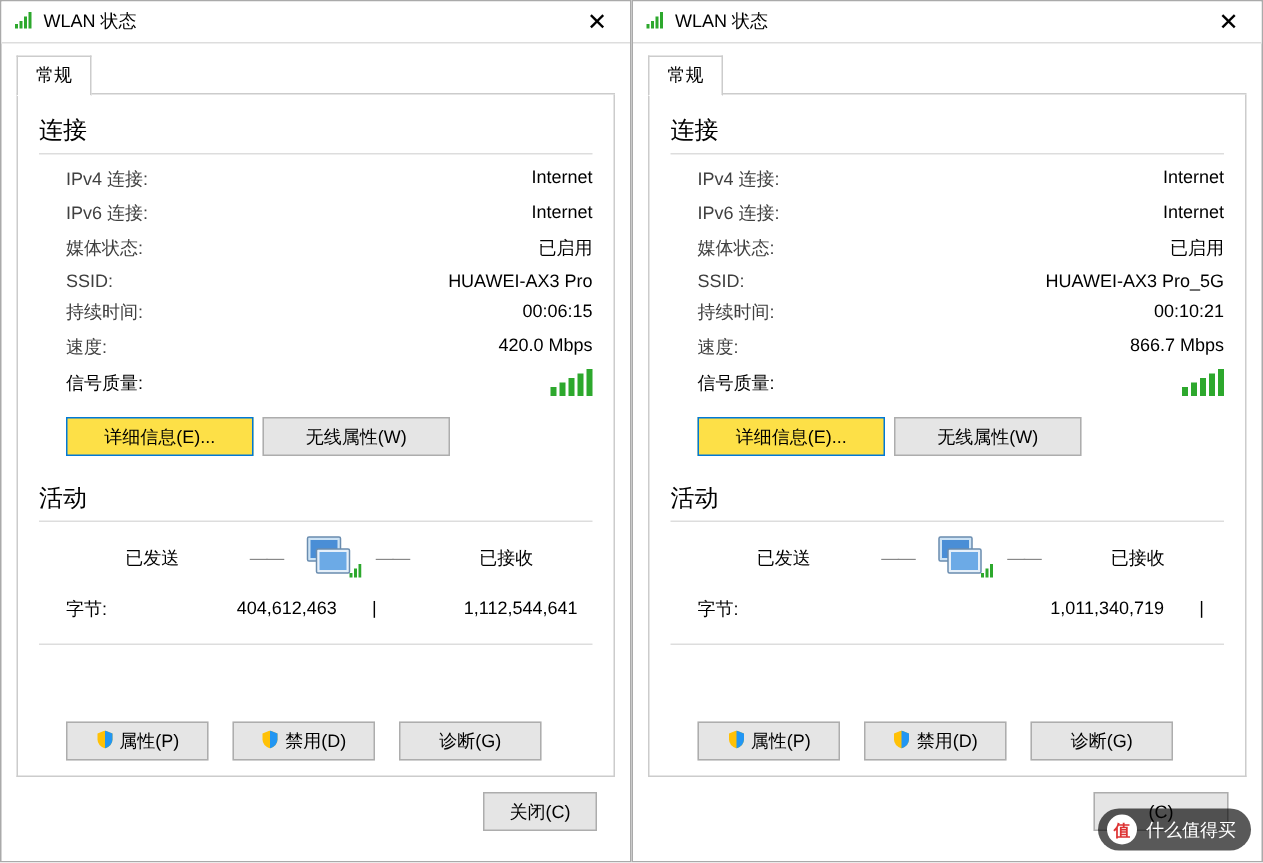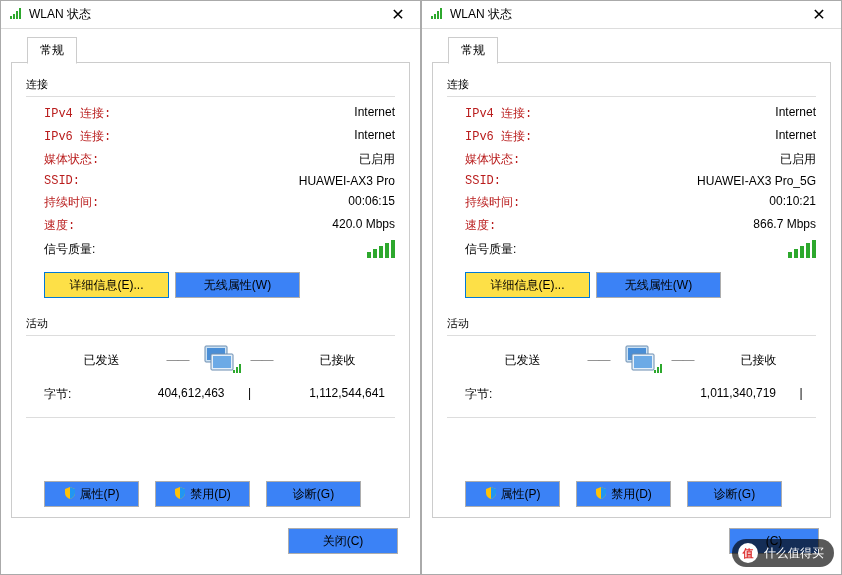--- a/index.html
+++ b/index.html
@@ -4,33 +4,33 @@
 <style>
 * { box-sizing: border-box; margin: 0; padding: 0; }
 body { font-family: "Microsoft YaHei", "Segoe UI", sans-serif; font-size: 12px; background: #fff; color: #000; width: 842px; height: 575px; display: flex; }
 .dialog { width: 421px; height: 575px; background: #fff; border: 1px solid #aaa; display: flex; flex-direction: column; }
 .titlebar { height: 28px; background: #fff; border-bottom: 1px solid #ddd; display: flex; align-items: center; padding: 0 2px 0 8px; }
 .titlebar .wifi-ico { margin-right: 6px; }
 .titlebar .title { flex: 1; font-size: 12px; }
 .titlebar .close { width: 40px; height: 28px; display: flex; align-items: center; justify-content: center; font-size: 16px; font-family: Arial; cursor: default; }
 .body { flex: 1; padding: 8px 10px 10px 10px; display: flex; flex-direction: column; }
 .tabrow { height: 26px; position: relative; border-bottom: 1px solid #ccc; }
-.tab { position: absolute; left: 16px; top: 0; height: 27px; border: 1px solid #ccc; border-bottom: 1px solid #fff; background: #fff; padding: 4px 12px 0 12px; font-size: 12px; }
+.tab { position: absolute; left: 0; top: 0; height: 27px; border: 1px solid #ccc; border-bottom: 1px solid #fff; background: #fff; padding: 4px 12px 0 12px; font-size: 12px; }
 .content { flex: 1; border: 1px solid #ccc; border-top: none; padding: 14px 14px 10px 14px; display: flex; flex-direction: column; }
-.section-title { font-size: 11px; margin-bottom: 4px; }
+.section-title { font-size: 16px; margin-bottom: 4px; }
 .hr { height: 1px; background: #ddd; margin-bottom: 8px; }
 .kv-block { padding-left: 18px; }
 .kv { display: flex; justify-content: space-between; margin-bottom: 6px; font-size: 12px; }
-.kv .k { color: #b91c1c; font-family: Liberation Mono, monospace; }
+.kv .k { color: #404040; }
 .kv .v { color: #000; }
 .signal-row { display: flex; justify-content: space-between; align-items: flex-end; margin-bottom: 14px; padding-left: 18px; text-align: right; }
 .signal-bars { display: flex; align-items: flex-end; gap: 2px; }
 .signal-bars span { width: 4px; background: #2da82d; }
 .btnrow { display: flex; gap: 6px; padding-left: 18px; margin-bottom: 18px; }
-.btn { height: 26px; border: 1px solid #adadad; background: #3b82f6; font-size: 12px; font-family: inherit; padding: 0 12px; display: inline-flex; align-items: center; justify-content: center; cursor: default; }
+.btn { height: 26px; border: 1px solid #adadad; background: #e5e5e5; font-size: 12px; font-family: inherit; padding: 0 12px; display: inline-flex; align-items: center; justify-content: center; cursor: default; }
 .btn.hl { border-color: #0078d7; background: #fde047; }
 .btn.w125 { width: 125px; }
 .btn.w95 { width: 95px; }
 .activity-head { display: flex; align-items: center; justify-content: center; gap: 10px; margin-bottom: 10px; padding-left: 18px; }
 .act-label { width: 110px; text-align: center; }
 .dash { color: #888; letter-spacing: -1px; }
 .comp-ico { display: flex; align-items: flex-end; }
 .activity-row { display: flex; padding-left: 18px; margin-bottom: 4px; justify-content: flex-end; }
 .activity-row .lbl { width: 60px; }
 .activity-row .col { flex: 1; text-align: right; padding-right: 10px; }
@@ -146,21 +146,21 @@
             <span class="shield"><svg width="12" height="12" viewBox="0 0 12 12">
                 <path d="M6 0 L11 2 L11 6 Q11 10 6 12 Q1 10 1 6 L1 2 Z" fill="#ffc107"></path>
                 <path d="M6 0 L11 2 L11 6 Q11 10 6 12 L6 0 Z" fill="#2196f3"></path>
               </svg></span>
             <span>禁用(D)</span>
           </button>
         <button class="btn w95">诊断(G)</button>
       </div>
     </div>
     <div class="footer">
-      <button class="btn" style="width:110px">关闭(C)</button>
+      <button class="btn" style="width:76px">关闭(C)</button>
     </div>
   </div>
 </div>
 
 <div class="dialog">
   <div class="titlebar">
     <span class="wifi-ico">
       <svg width="14" height="14" viewBox="0 0 14 14">
           <g fill="#2da82d">
             <rect x="1" y="10" width="2" height="3"></rect>

